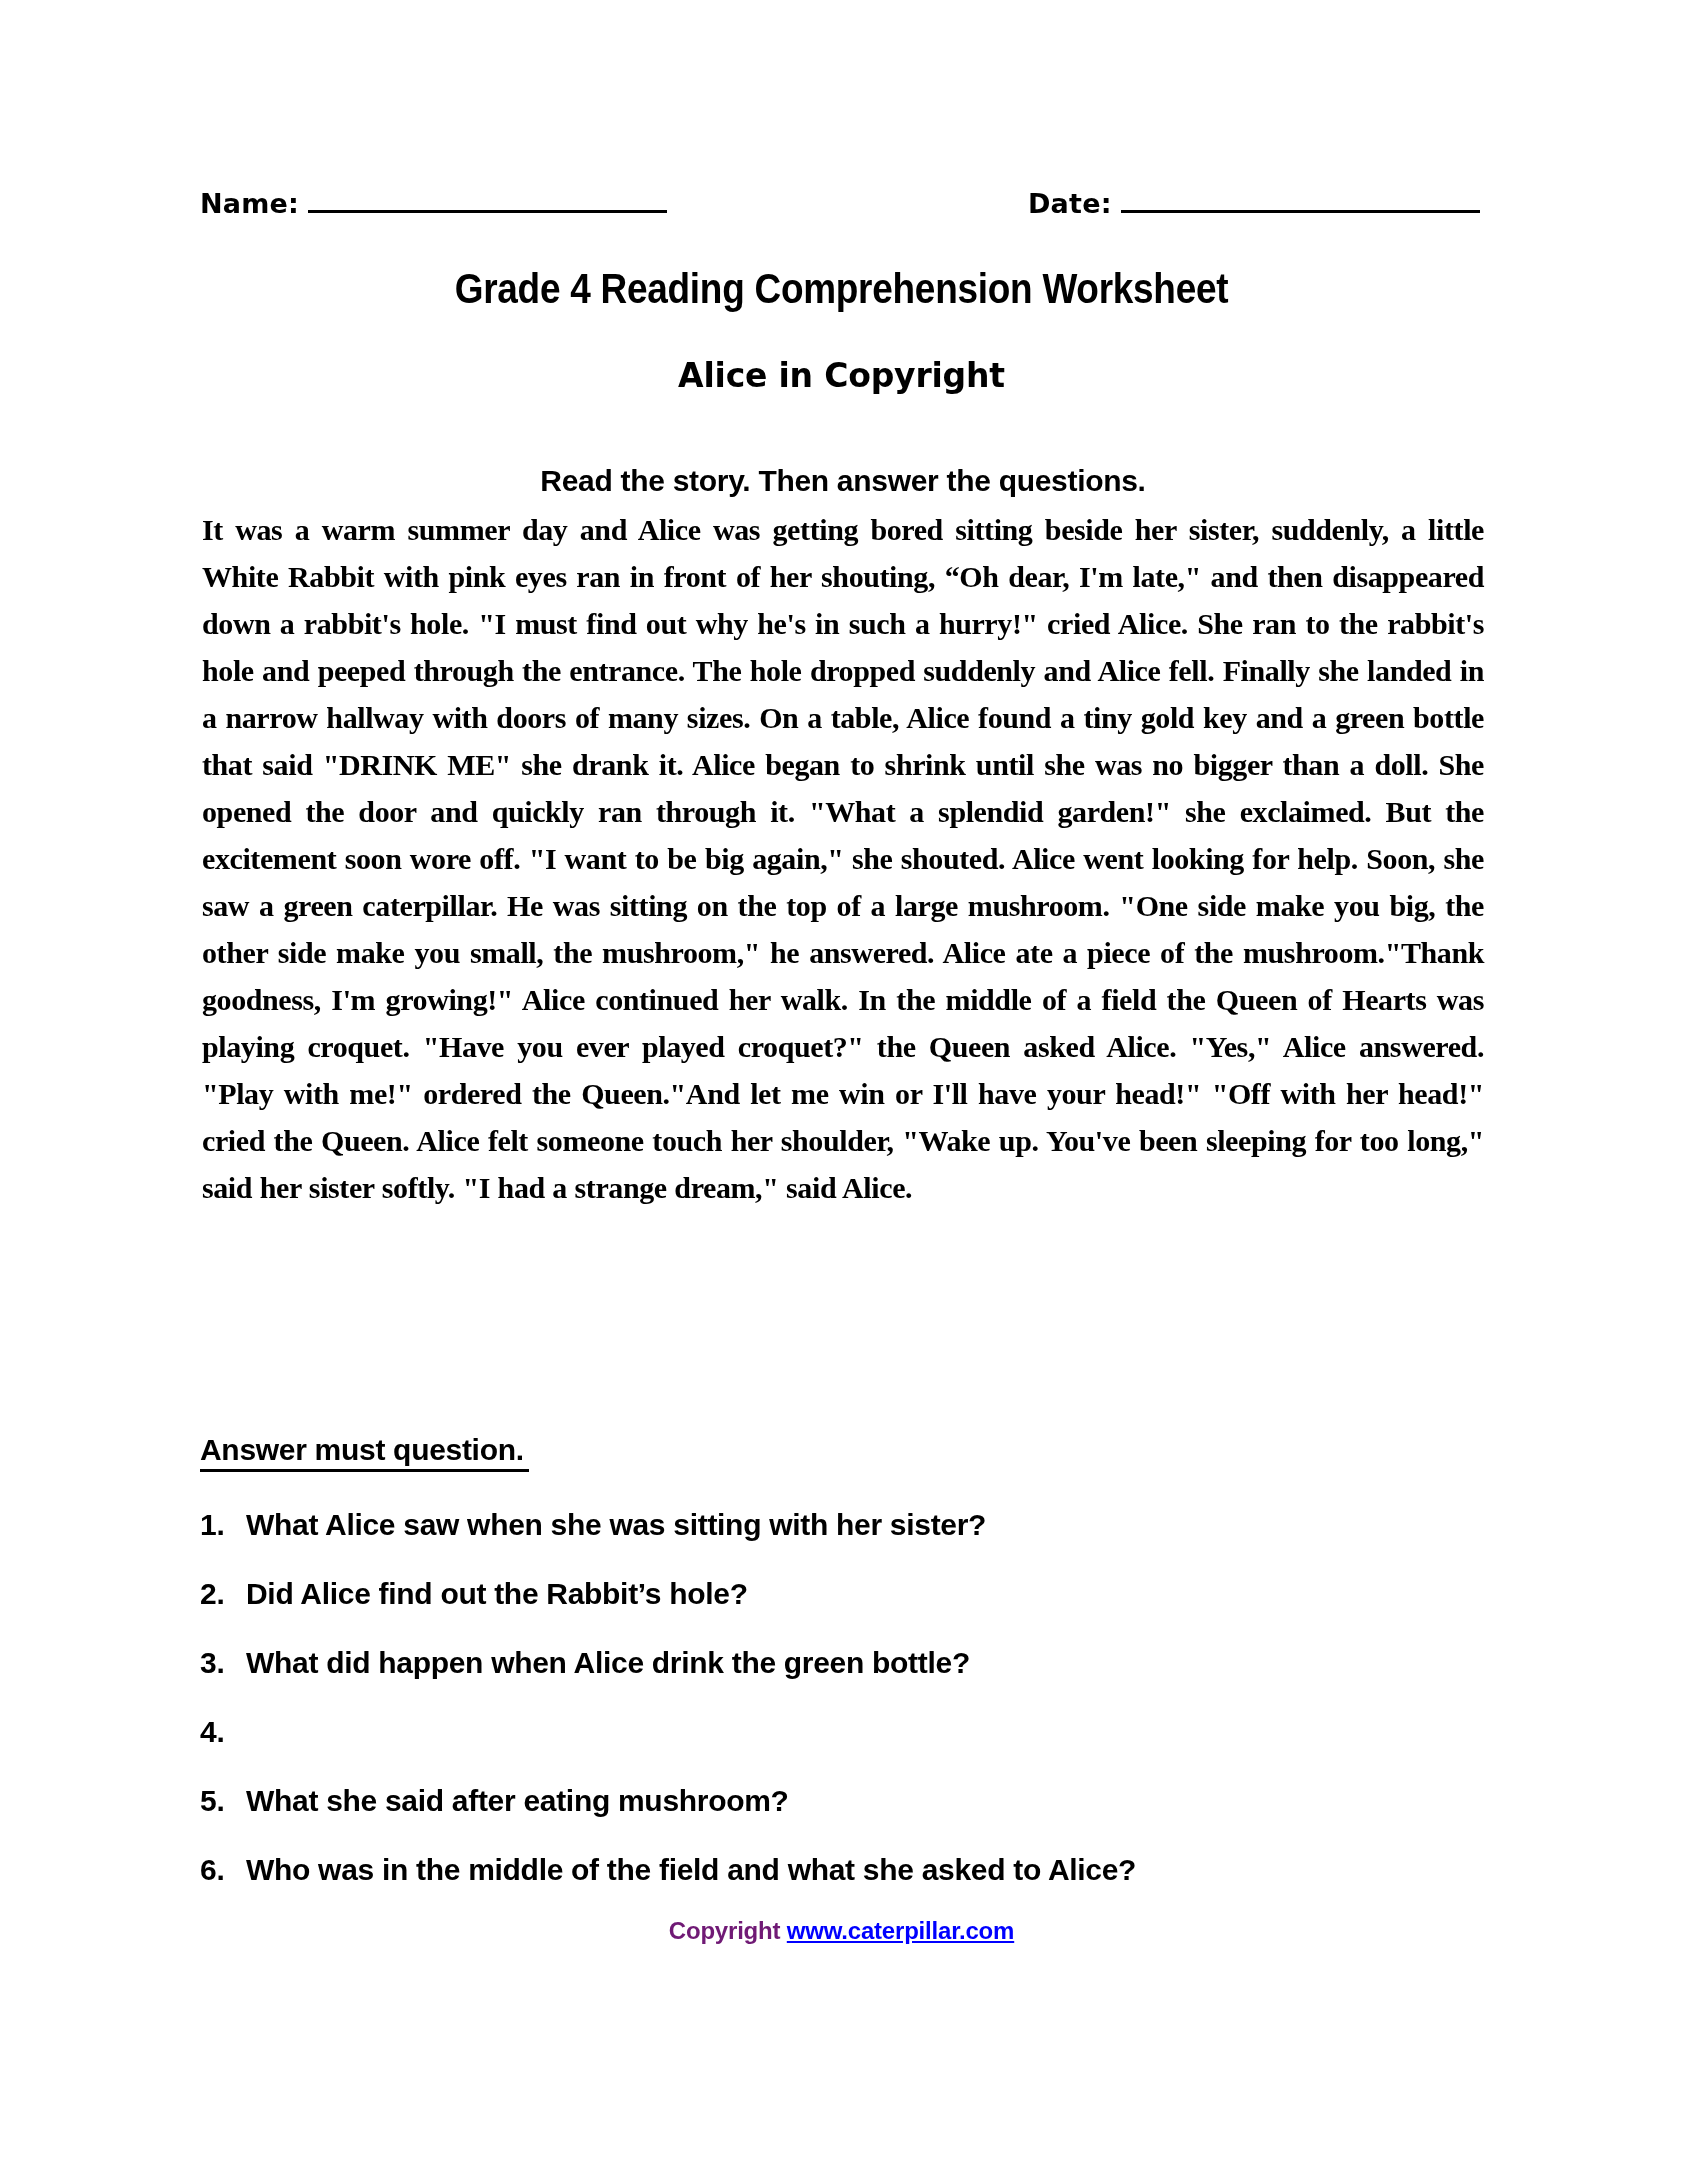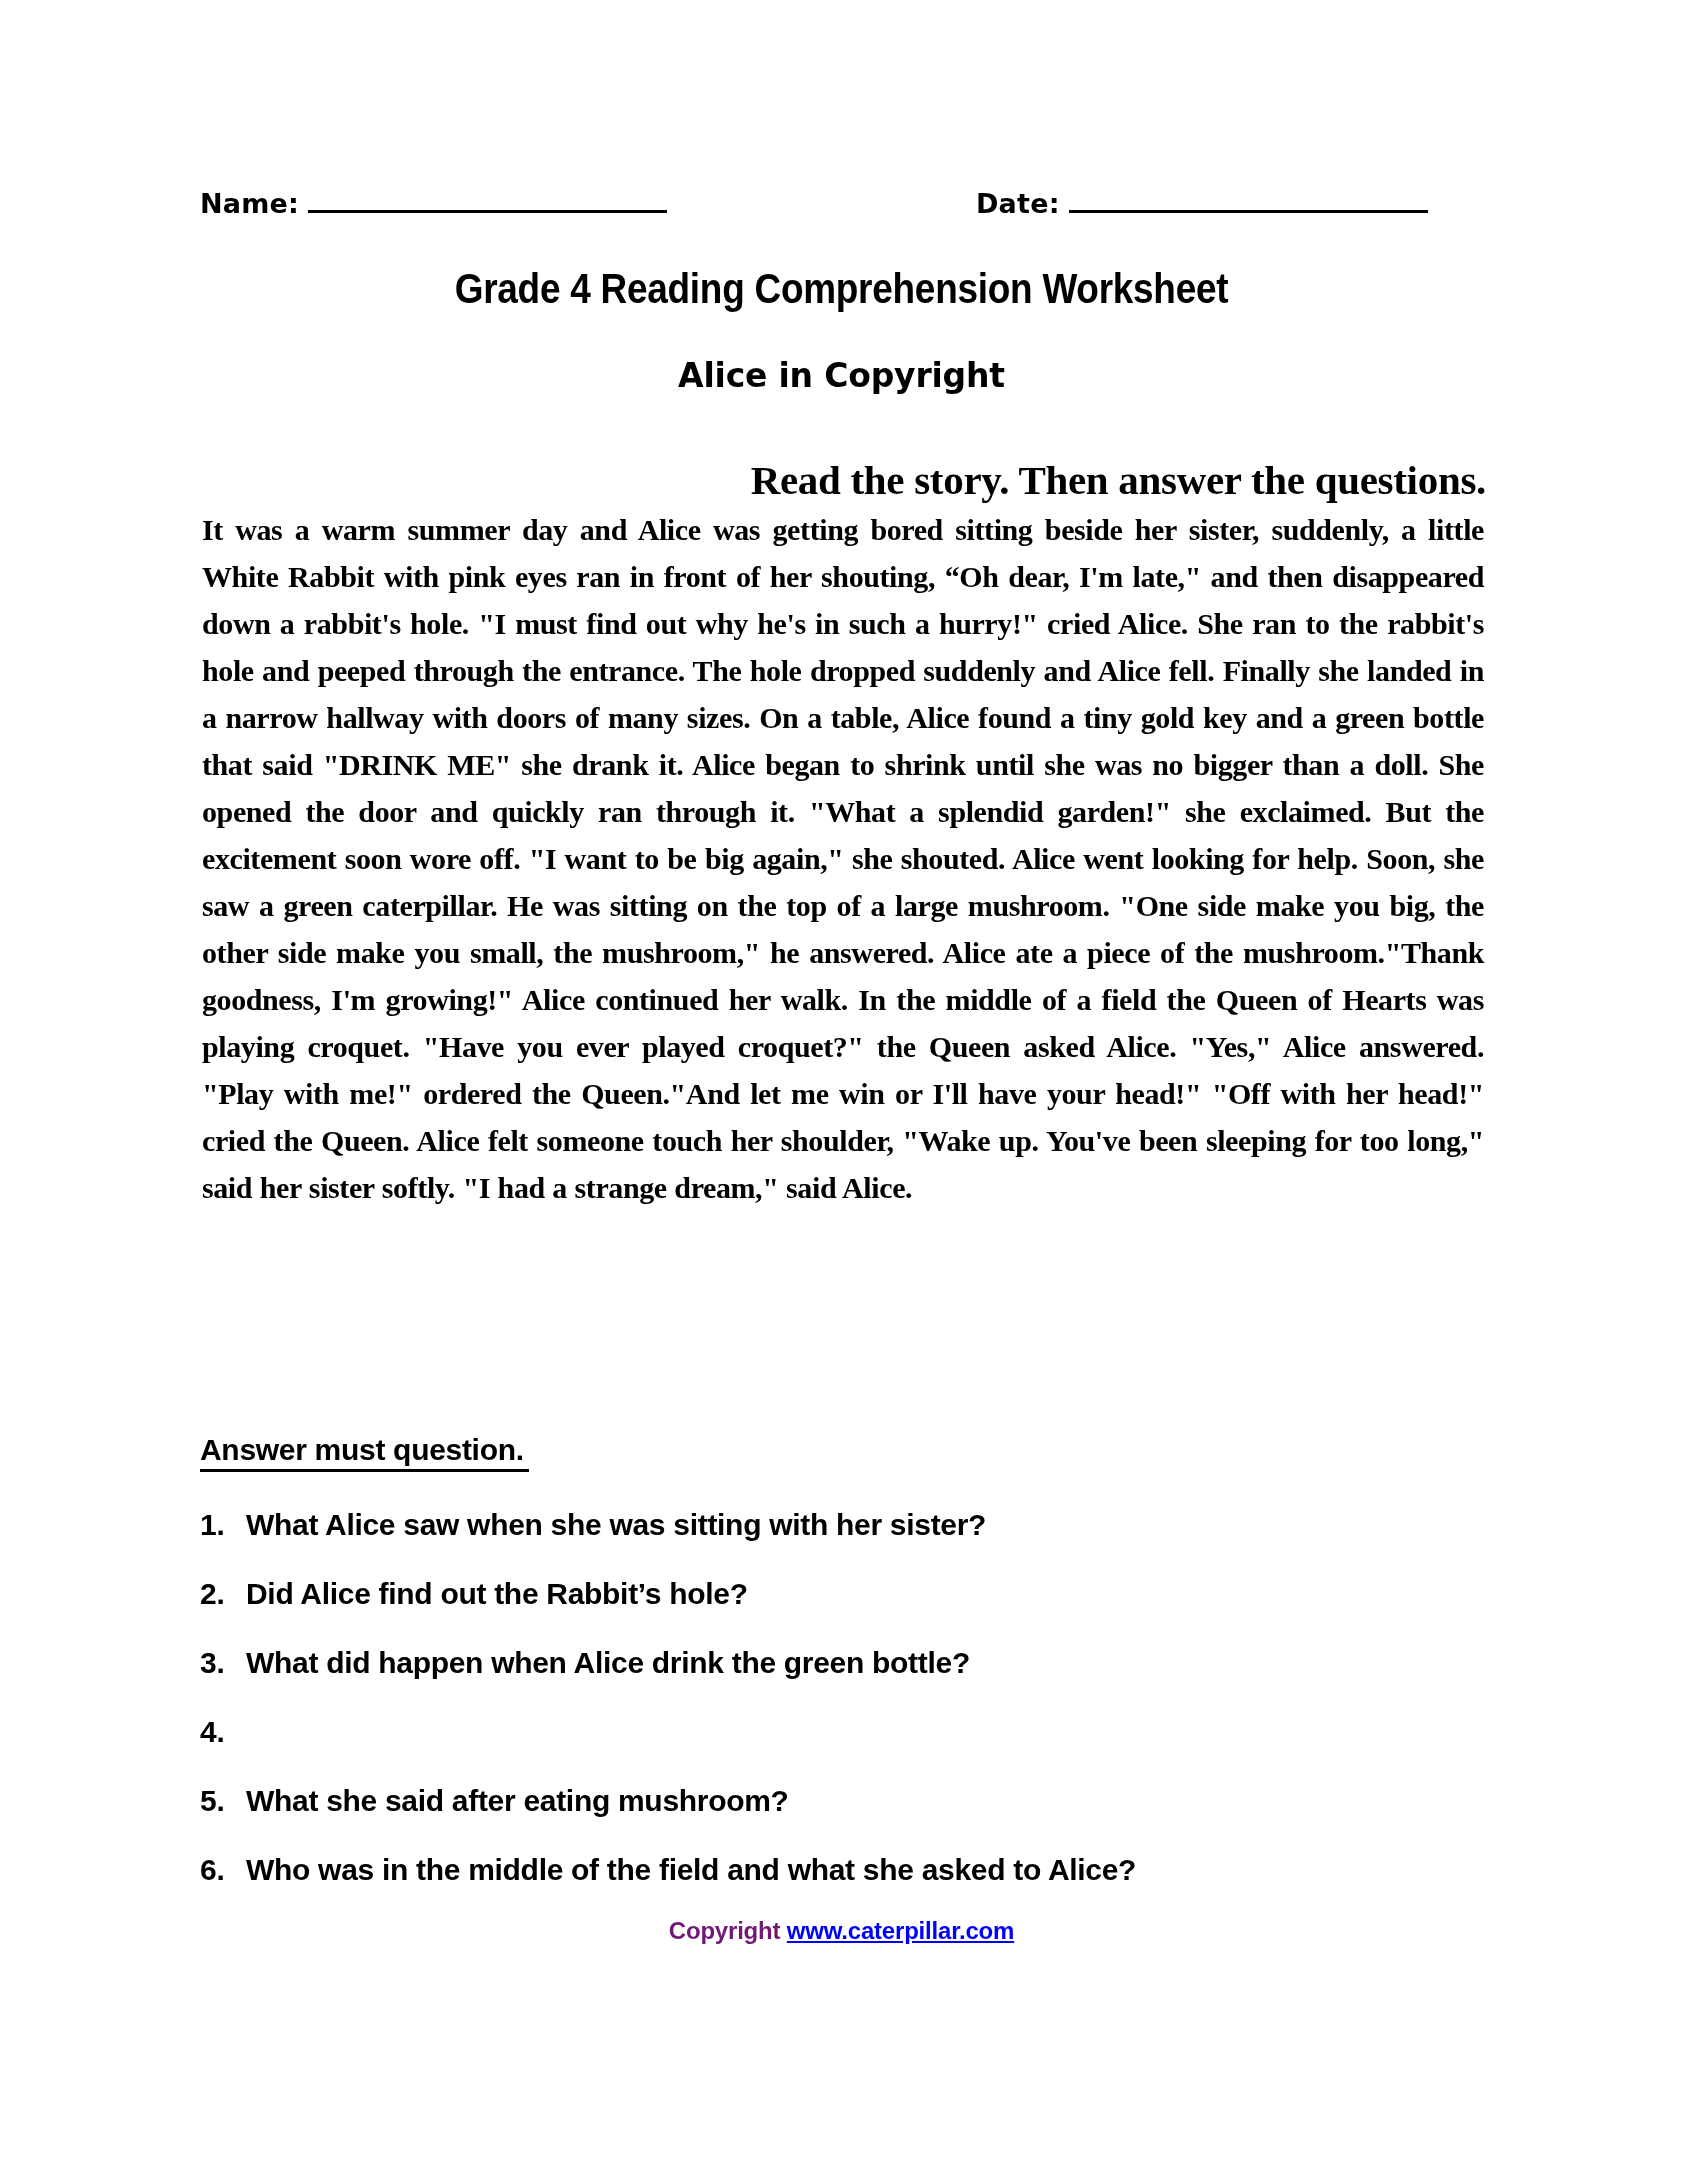--- a/index.html
+++ b/index.html
@@ -34,21 +34,21 @@
     height: 46px;
   }
   .field {
     position: absolute;
     top: 0;
     display: flex;
     align-items: baseline;
     white-space: nowrap;
   }
   .field-name { left: 0px; }
-  .field-date { left: 776px; }
+  .field-date { left: 828px; }
   .field-label {
     font-family: "DejaVu Sans", sans-serif;
     font-size: 27px;
     font-weight: bold;
     letter-spacing: 0.2px;
     line-height: 34px;
   }
   .field-rule {
     display: inline-block;
     margin-left: 9px;
@@ -84,27 +84,27 @@
   }
 
   
   .story-block {
     position: absolute;
     left: 200px;
     top: 457px;
     width: 1286px;
   }
   .instruction {
-    font-family: Liberation Serif, serif;
-    font-size: 41px;
+    font-family: Liberation Sans, sans-serif;
+    font-size: 30px;
     font-weight: bold;
     line-height: 47px;
     letter-spacing: -0.3px;
     margin: 0 0 0 0;
-    text-align: right;
+    text-align: center;
   }
   .story {
     font-family: Liberation Serif, serif;
     font-size: 30px;
     font-weight: bold;
     line-height: 47px;
     letter-spacing: -0.4px;
     text-align: justify;
     text-justify: inter-word;
     margin: 2px;

